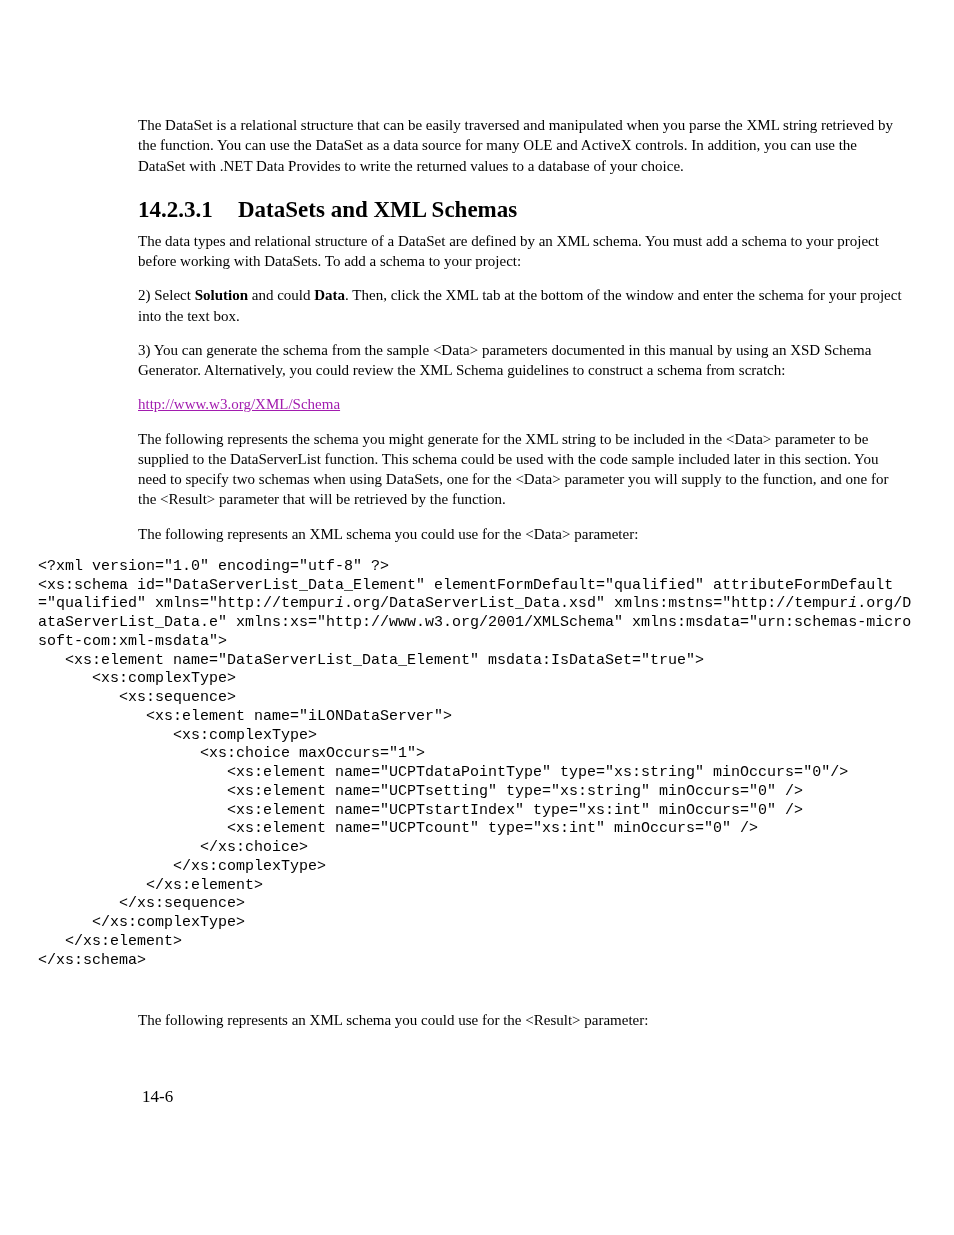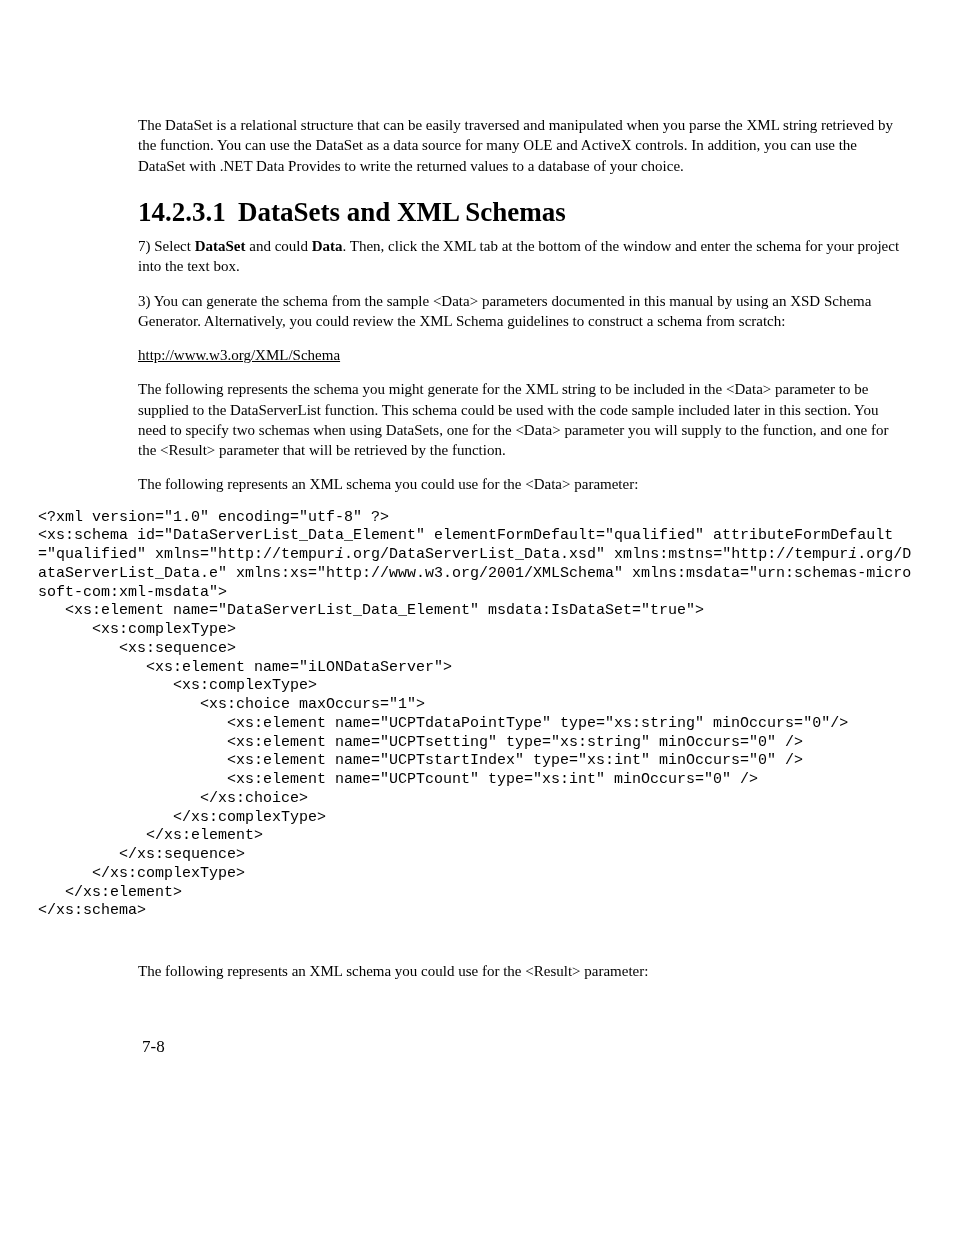--- a/index.html
+++ b/index.html
@@ -20,30 +20,30 @@
     }
     .content-col {
       margin-left: 100px;
       margin-right: 10px;
     }
     .para {
       margin: 0 0 14px 0;
     }
     h2.section-title {
       font-family: 'Times New Roman', Times, serif;
-      font-size: 27px;
+      font-size: 23px;
       font-weight: bold;
       margin: 18px 0 6px 0;
     }
     .sec-num {
       display: inline-block;
       width: 100px;
     }
     a.link {
-      color: #000000;
+      color: #a21caf;
     }
     .bold {
       font-weight: bold;
     }
     pre.code-block {
       font-family: 'Courier New', Courier, monospace;
       font-size: 15px;
       line-height: 1.25;
       white-space: pre-wrap;
       word-break: break-all;
@@ -69,24 +69,25 @@
 <div class="page">
 
   <div class="content-col">
 
     <p class="para">The DataSet is a relational structure that can be easily traversed and manipulated when you parse the XML string retrieved by the function. You can use the DataSet as a data source for many OLE and ActiveX controls. In addition, you can use the DataSet with .NET Data Provides to write the returned values to a database of your choice.</p>
 
     <h2 class="section-title">
       <span class="sec-num">14.2.3.1</span><span>DataSets and XML Schemas</span>
     </h2>
 
+    <p class="para">The data types and relational structure of a DataSet are defined by an XML schema. You must add a schema to your project before working with DataSets. To add a schema to your project:</p>
 
 
     <p class="para">
-      <span>7) Select </span><span class="bold">DataSet</span><span> and could </span><span class="bold">Data</span><span>. Then, click the XML tab at the bottom of the window and enter the schema for your project into the text box.</span>
+      <span>2) Select </span><span class="bold">Solution</span><span> and could </span><span class="bold">Data</span><span>. Then, click the XML tab at the bottom of the window and enter the schema for your project into the text box.</span>
     </p>
 
     <p class="para">3) You can generate the schema from the sample &lt;Data&gt; parameters documented in this manual by using an XSD Schema Generator. Alternatively, you could review the XML Schema guidelines to construct a schema from scratch:</p>
 
     <p class="para">
       <a class="link" href="#">http://www.w3.org/XML/Schema</a>
     </p>
 
     <p class="para">The following represents the schema you might generate for the XML string to be included in the &lt;Data&gt; parameter to be supplied to the DataServerList function. This schema could be used with the code sample included later in this section. You need to specify two schemas when using DataSets, one for the &lt;Data&gt; parameter you will supply to the function, and one for the &lt;Result&gt; parameter that will be retrieved by the function.</p>
 
@@ -112,16 +113,16 @@
          &lt;/xs:sequence&gt;
       &lt;/xs:complexType&gt;
    &lt;/xs:element&gt;
 &lt;/xs:schema&gt;</span></pre>
 
   <div class="content-col">
     <p class="para" style="margin-top:40px">The following represents an XML schema you could use for the &lt;Result&gt; parameter:</p>
   </div>
 
   <div class="footer">
-    <span class="page-num">7-8</span>
+    <span class="page-num">14-6</span>
   </div>
 
 </div>
 
 </body></html>

